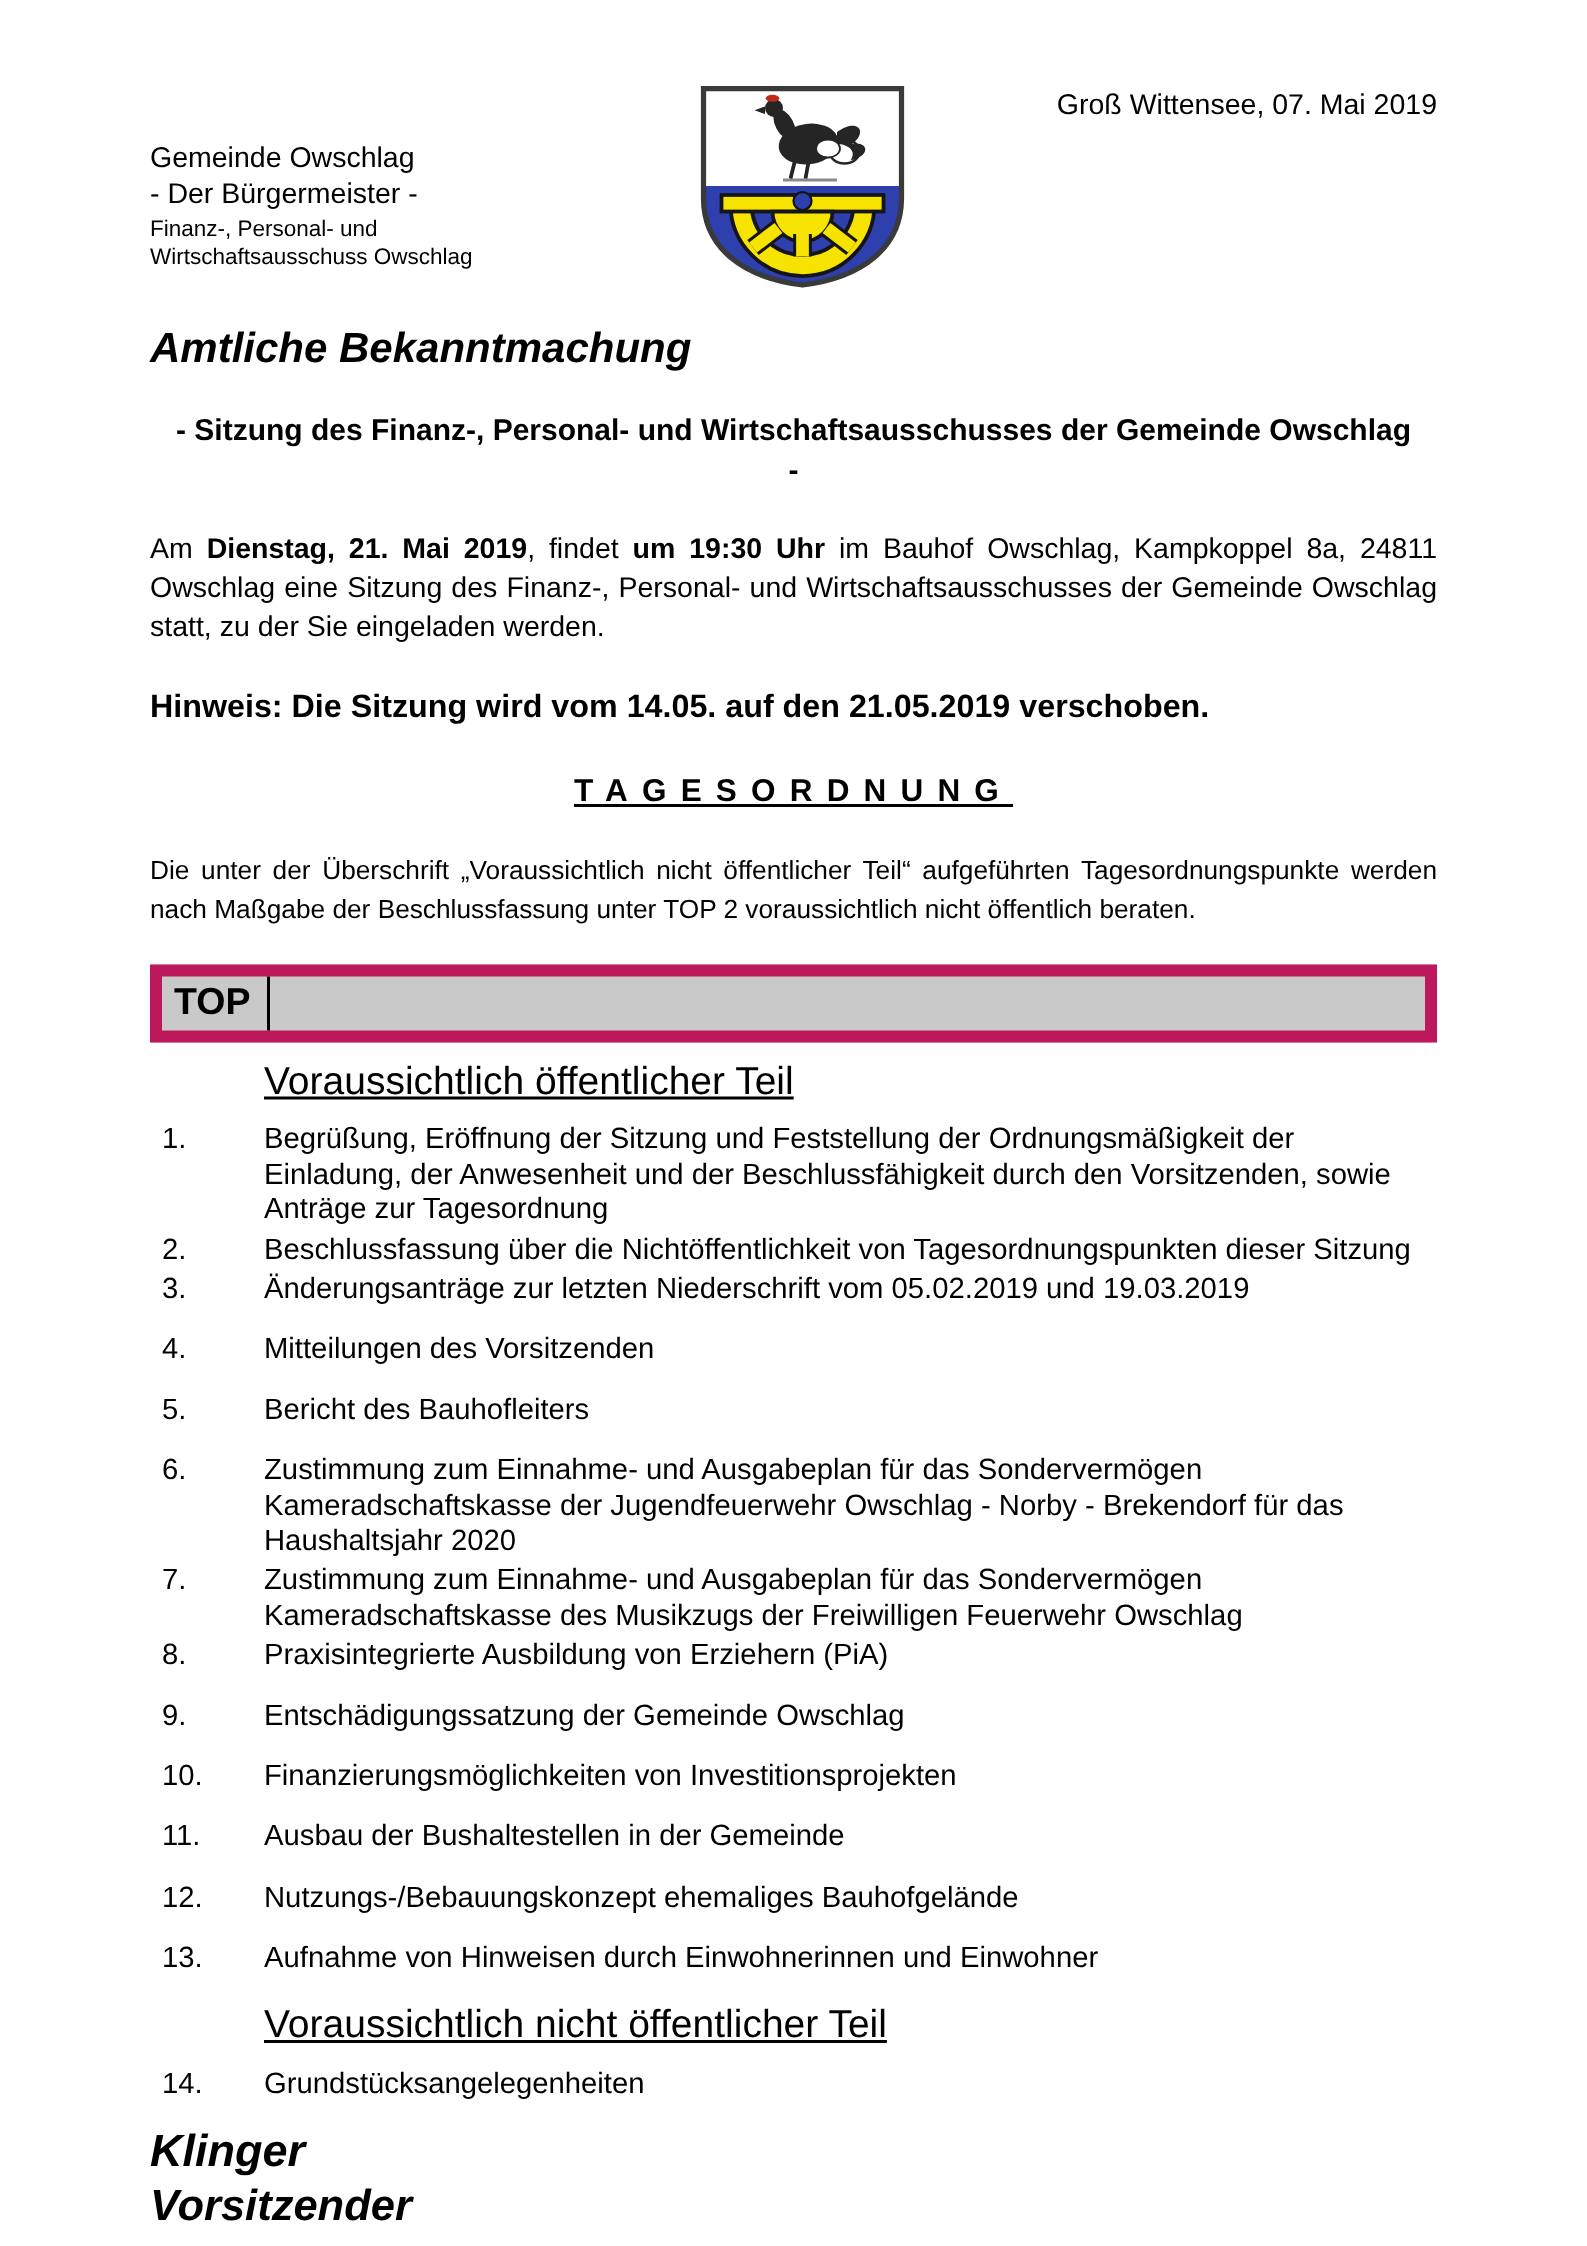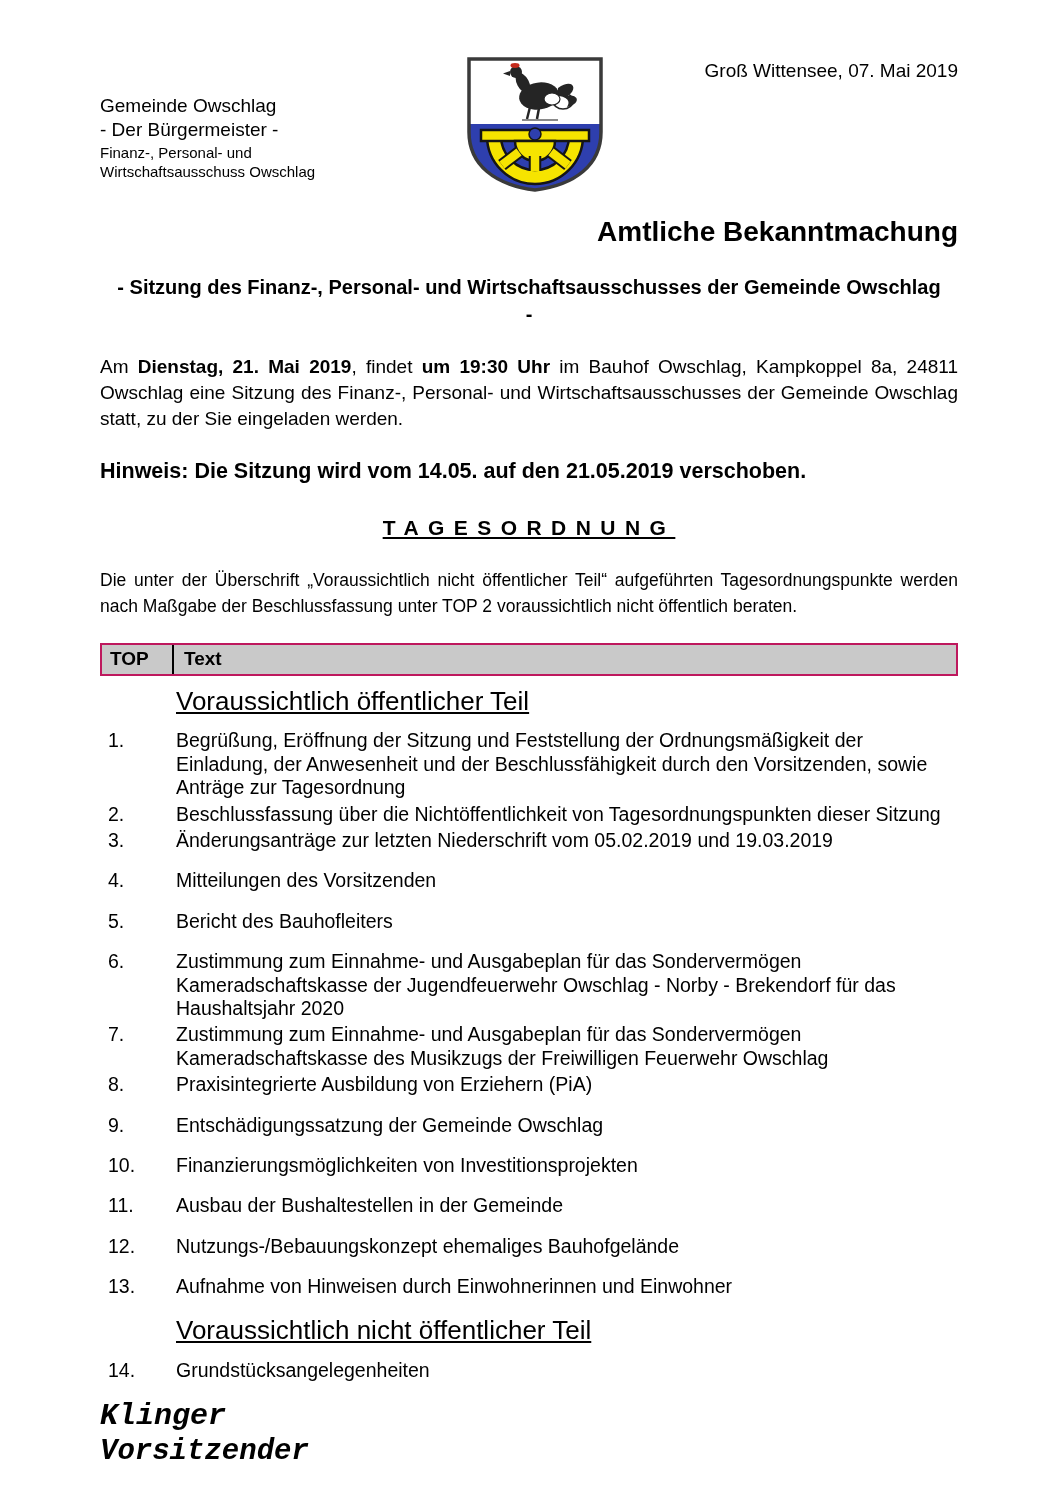--- a/index.html
+++ b/index.html
@@ -8,43 +8,43 @@
 
   
   .letterhead{position:relative;height:150px;}
   .sender{position:absolute;left:0;top:6px;line-height:1.28;margin-top:36px;}
   .sender .big{font-size:19px;}
   .sender .small{font-size:15px;line-height:1.3;}
   .dateline{position:absolute;right:0;top:8px;font-size:19px;}
   .crest{position:absolute;left:360px;top:0;width:150px;height:145px;}
 
   
-  .title{font-size:28px;font-weight:bold;text-align:right;margin:14px 0 0 0;}
+  .title{font-size:28px;font-weight:bold;text-align:left;margin:14px 0 0 0;font-style:italic;}
   .subtitle{font-size:20px;font-weight:bold;text-align:center;margin:26px auto 0 auto;max-width:830px;line-height:1.35;}
   .intro{font-size:19px;text-align:justify;line-height:1.36;margin:26px 0 0 0;}
   .notice{font-size:21.5px;font-weight:bold;margin:28px 0 0 0;}
   .agenda-heading{font-size:21px;font-weight:bold;text-align:center;margin:32px 0 0 0;
       text-decoration:underline;letter-spacing:.45em;}
   .note{font-size:17.5px;text-align:justify;line-height:1.45;margin:28px 0 0 0;}
 
   
   .agenda{margin-top:24px;}
-  .thead{display:flex;background:#c9c9c9;border:2px solid #be185d;font-weight:bold;font-size:19px;}
+  .thead{display:flex;background:#c9c9c9;border:8px solid #be185d;font-weight:bold;font-size:25px;}
   .th-top{width:56px;padding:3px 6px 4px 8px;border-right:2px solid #000;}
   .th-text{flex:1;padding:3px 6px 4px 10px;}
   .rows{margin-top:10px;}
   .row{display:flex;font-size:19.5px;line-height:1.2;margin-bottom:17px;}
   .row.tight{margin-bottom:3px;}
   .row.section{margin-bottom:12px;}
   .row .num{width:76px;flex:0 0 76px;padding-left:8px;box-sizing:border-box;}
   .row .txt{flex:1;padding-right:10px;}
   .row.section .txt{font-weight:normal;text-decoration:underline;font-size:26px;}
 
   
-  .signature{margin-top:4px;font-family:Liberation Mono, monospace;font-style:italic;font-weight:bold;}
+  .signature{margin-top:4px;font-family:Liberation Sans, sans-serif;font-style:italic;font-weight:bold;}
   .sig-name{font-size:30px;line-height:1.15;}
   .sig-role{font-size:29px;line-height:1.25;}
 </style>
 </head>
 <body>
 
 <div class="page">
 
   <div class="letterhead">
     <div class="sender">
@@ -112,21 +112,20 @@
 
   <p class="notice">Hinweis: Die Sitzung wird vom 14.05. auf den 21.05.2019 verschoben.</p>
 
   <h3 class="agenda-heading">TAGESORDNUNG</h3>
 
   <p class="note">Die unter der Überschrift „Voraussichtlich nicht öffentlicher Teil“ aufgeführten Tagesordnungspunkte werden nach Maßgabe der Beschlussfassung unter TOP 2 voraussichtlich nicht öffentlich beraten.</p>
 
   <div class="agenda">
     <div class="thead">
       <div class="th-top">TOP</div>
-      <div class="th-text">Text</div>
     </div>
     <div class="rows">
         <div class="row section">
     <div class="num"></div>
     <div class="txt">Voraussichtlich öffentlicher Teil</div>
   </div>
         <div class="row tight">
     <div class="num">1.</div>
     <div class="txt">Begrüßung, Eröffnung der Sitzung und Feststellung der Ordnungsmäßigkeit der Einladung, der Anwesenheit und der Beschlussfähigkeit durch den Vorsitzenden, sowie Anträge zur Tagesordnung</div>
   </div>

